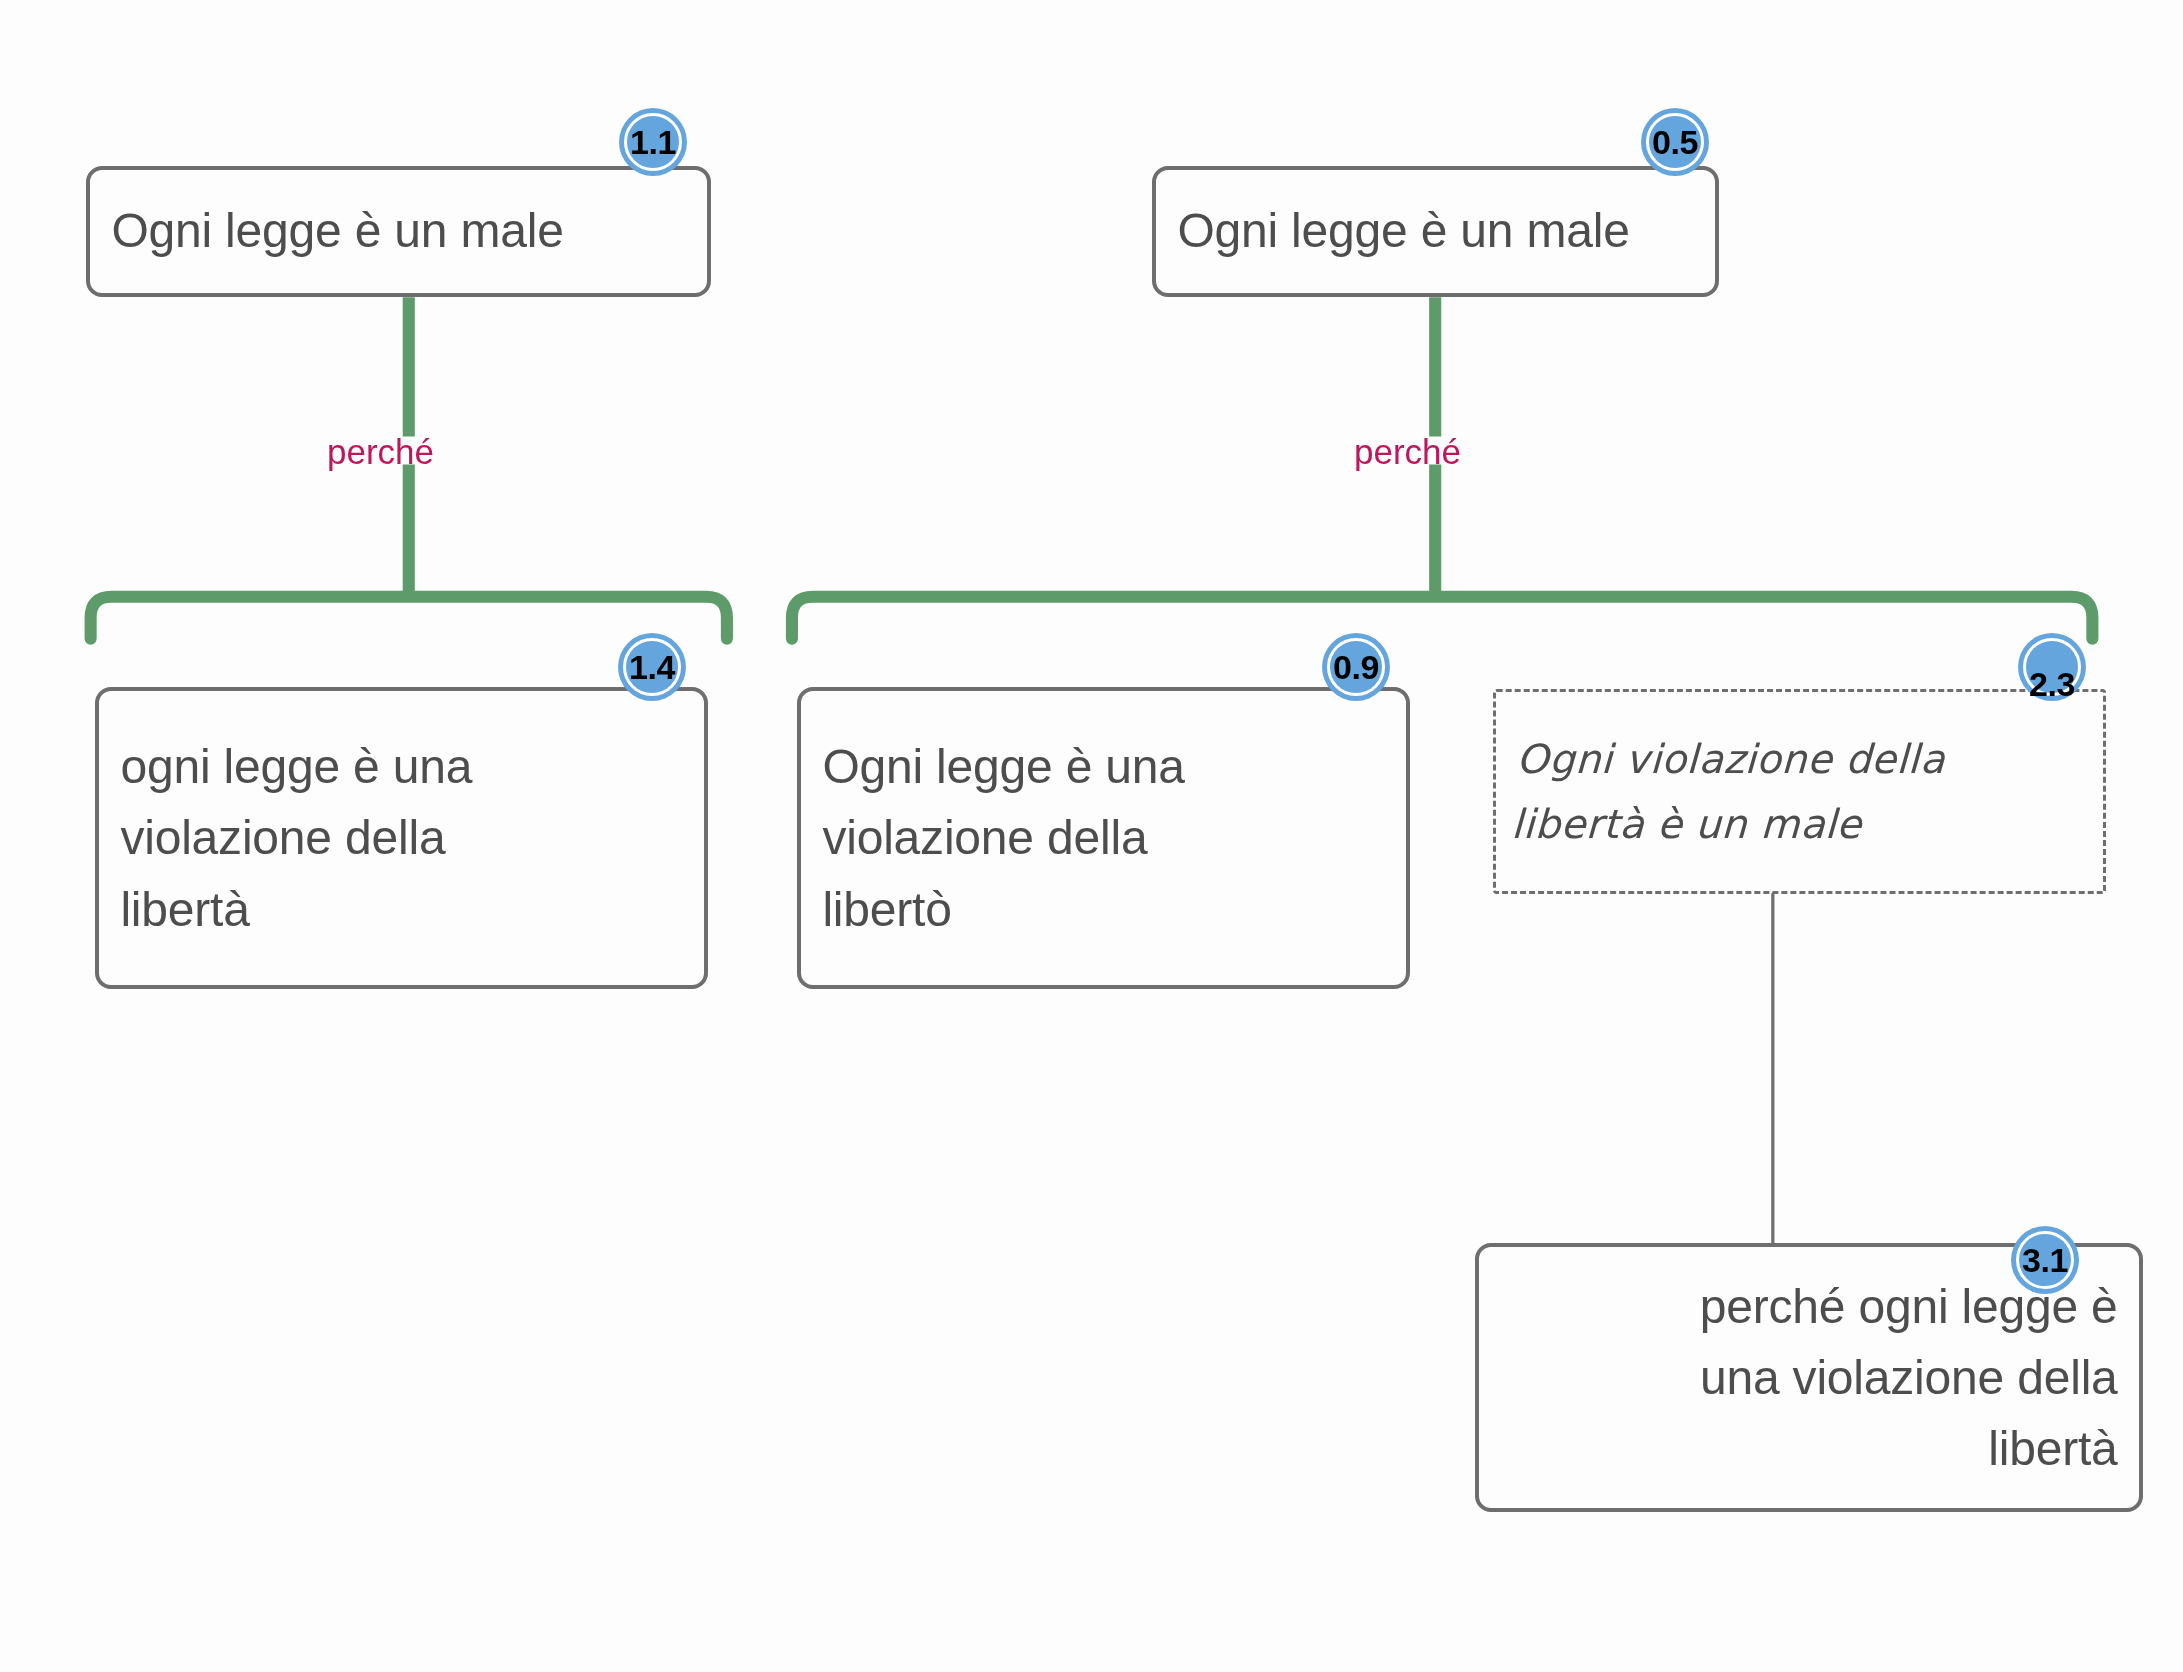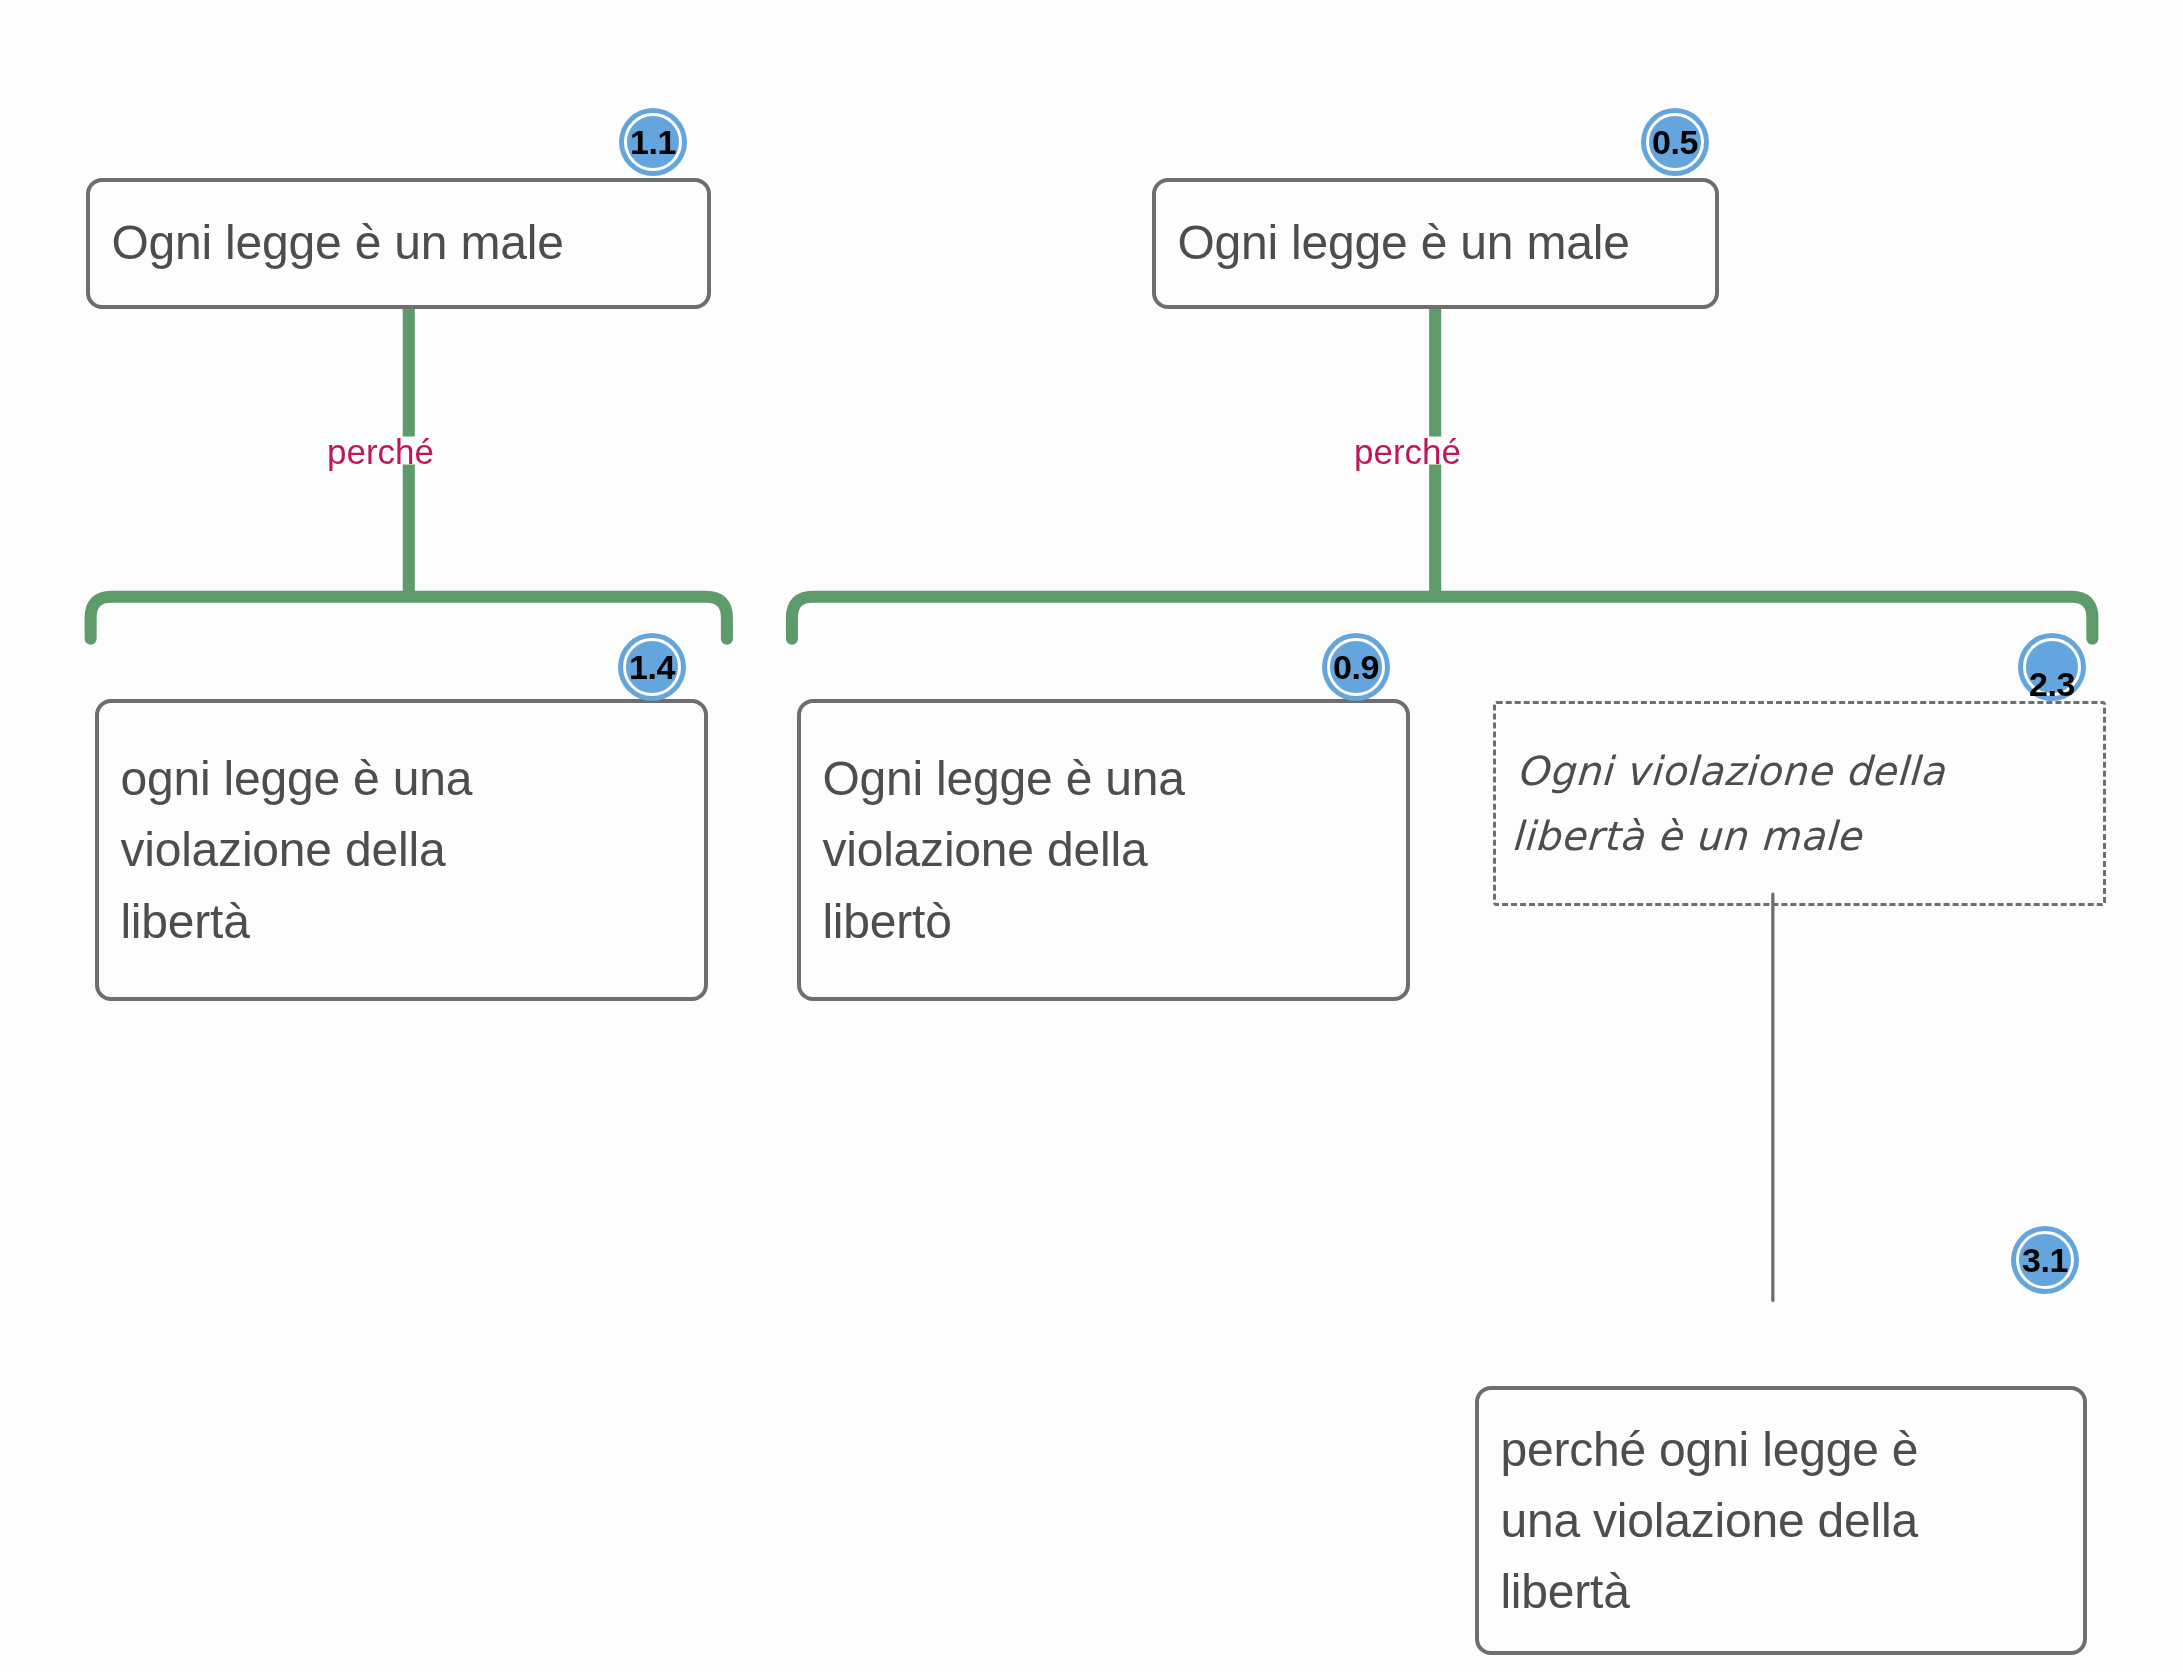--- a/index.html
+++ b/index.html
@@ -17,21 +17,20 @@
   
   .node{
     position:absolute;
     box-sizing:border-box;
     background:#fdfdfd;
     border:4.2px solid #6e6e6e;
     border-radius:16px;
     color:#4d4d4d;
     display:flex;
     align-items:center;
-    margin-top:12px;
   }
   .node .txt{
     display:block;
     width:100%;
     padding:0 21.4px;
     font-size:48px;
     line-height:1.48;
     letter-spacing:-0.2px;
     white-space:pre-line;
   }
@@ -151,21 +150,21 @@
   </div>
 
   <div class="node dashed" style="left:1493px;top:689px;width:613px;height:205px;">
     <span class="txt">Ogni violazione della
 libertà è un male</span>
   </div>
   <div class="badge" style="left:2018px;top:633px;align-items:flex-end;">
     <span class="bt">2.3</span>
   </div>
 
-  <div class="node" style="left:1475px;top:1374px;width:612px;height:269px;">
+  <div class="node" style="left:1475px;top:1243px;width:668px;height:269px;text-align:right;">
     <span class="txt">perché ogni legge è
 una violazione della
 libertà</span>
   </div>
   <div class="badge" style="left:2011px;top:1226px;">
     <span class="bt">3.1</span>
   </div>
 
 </div>
 

